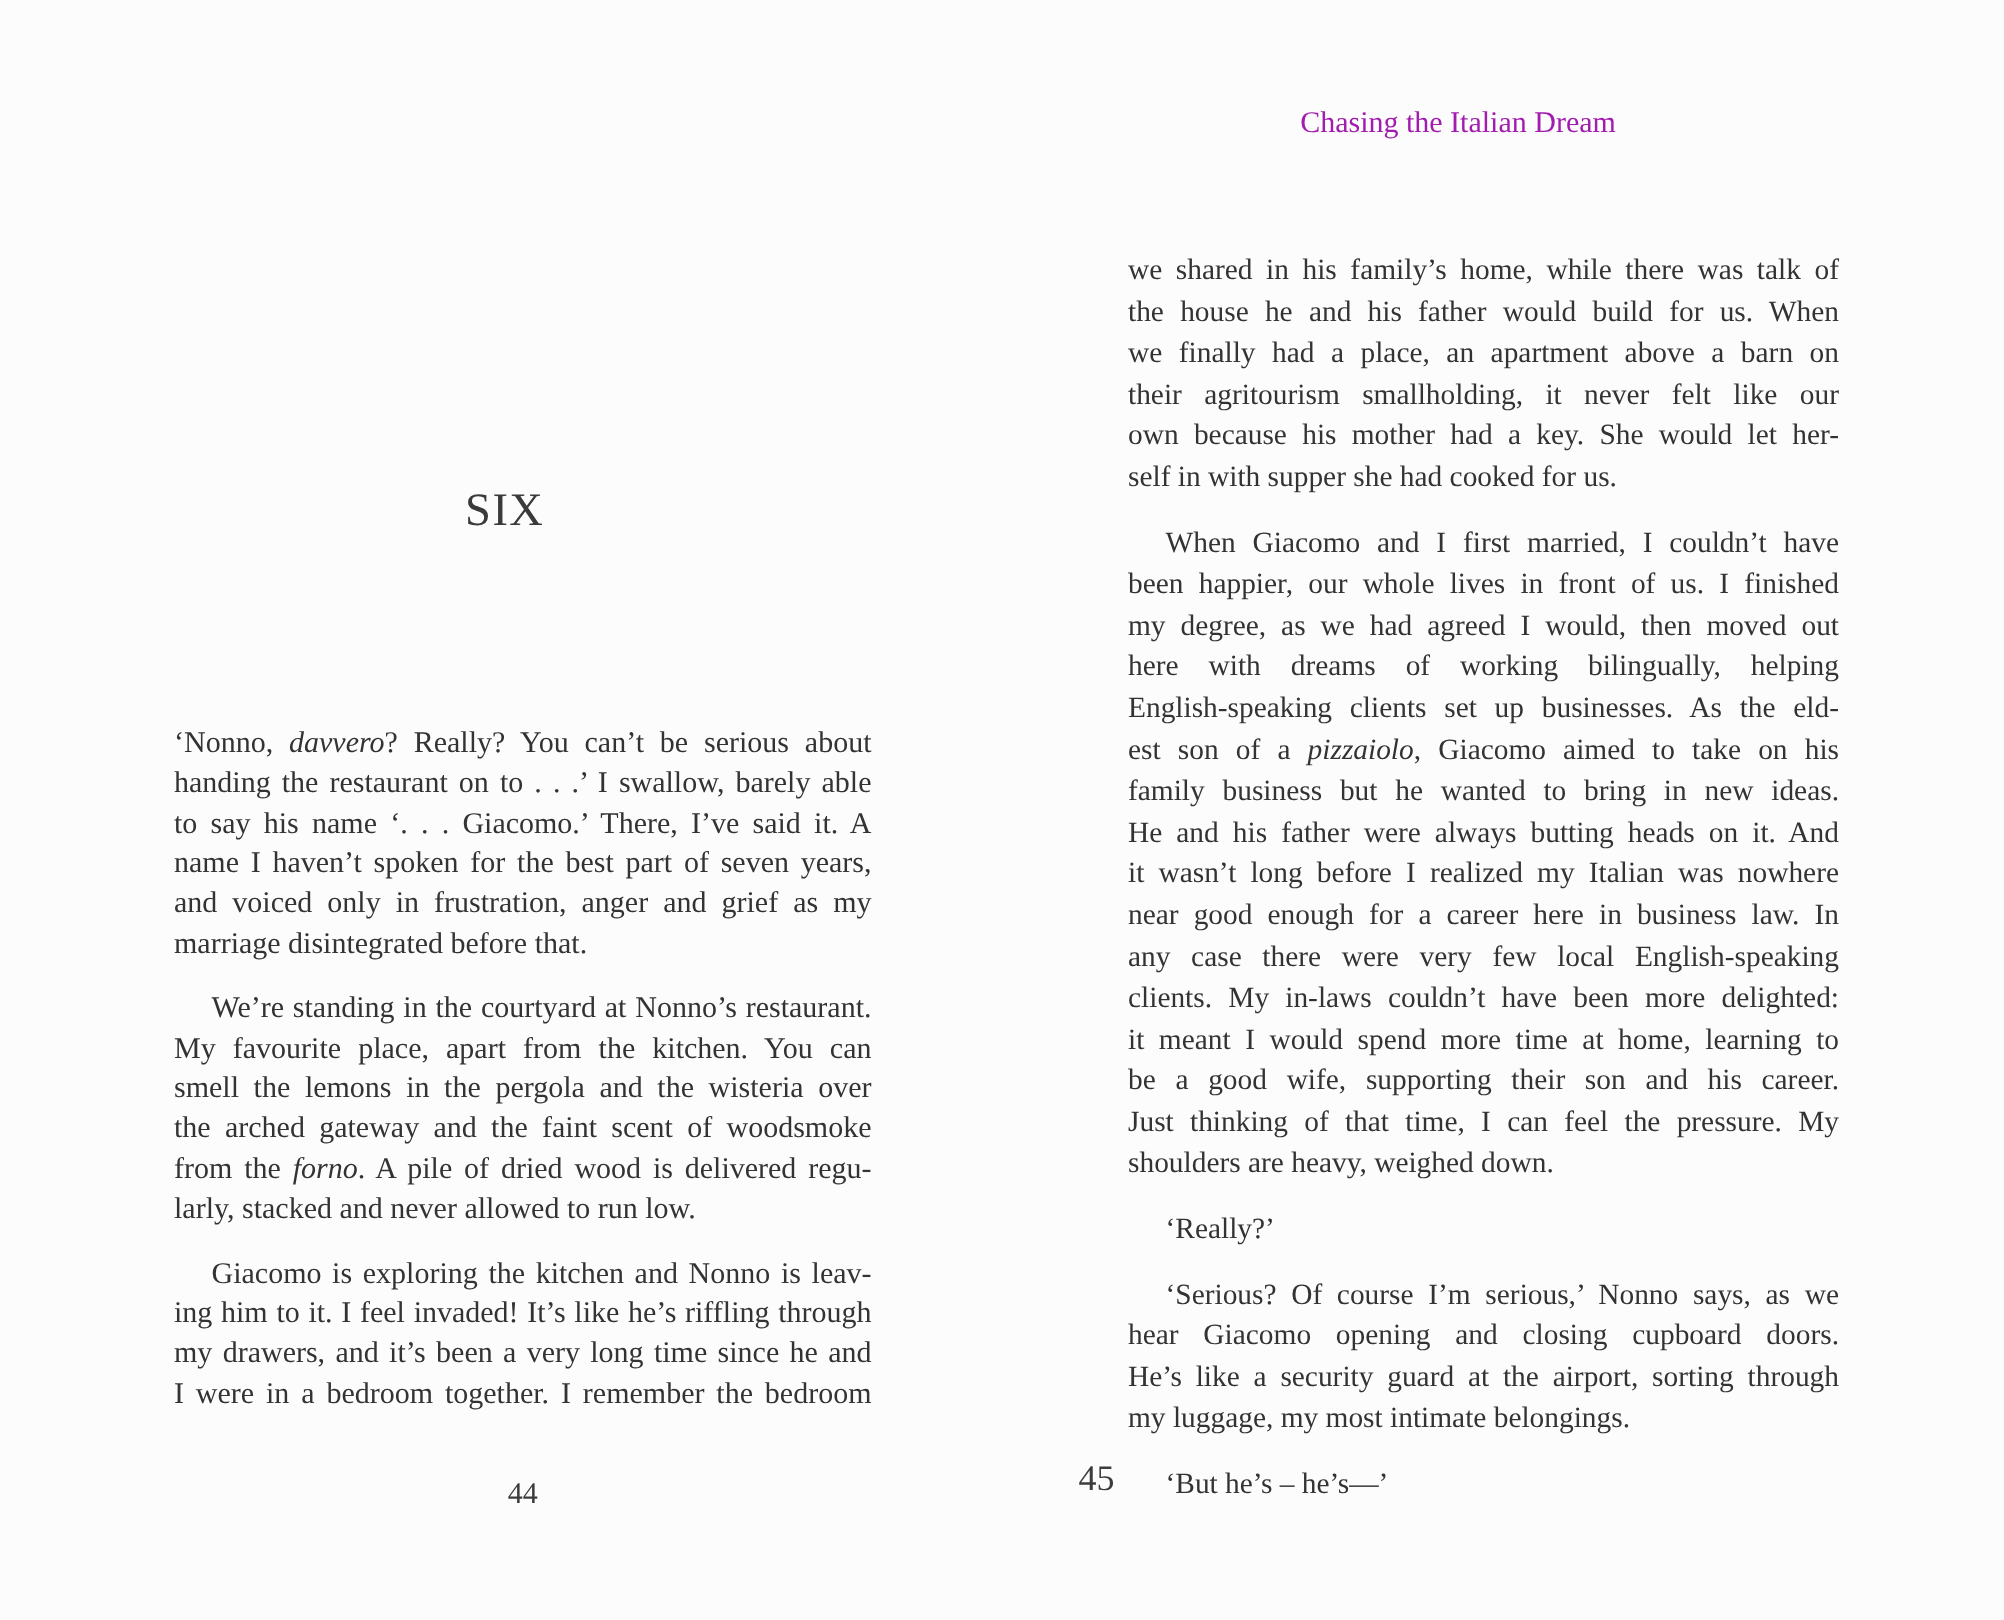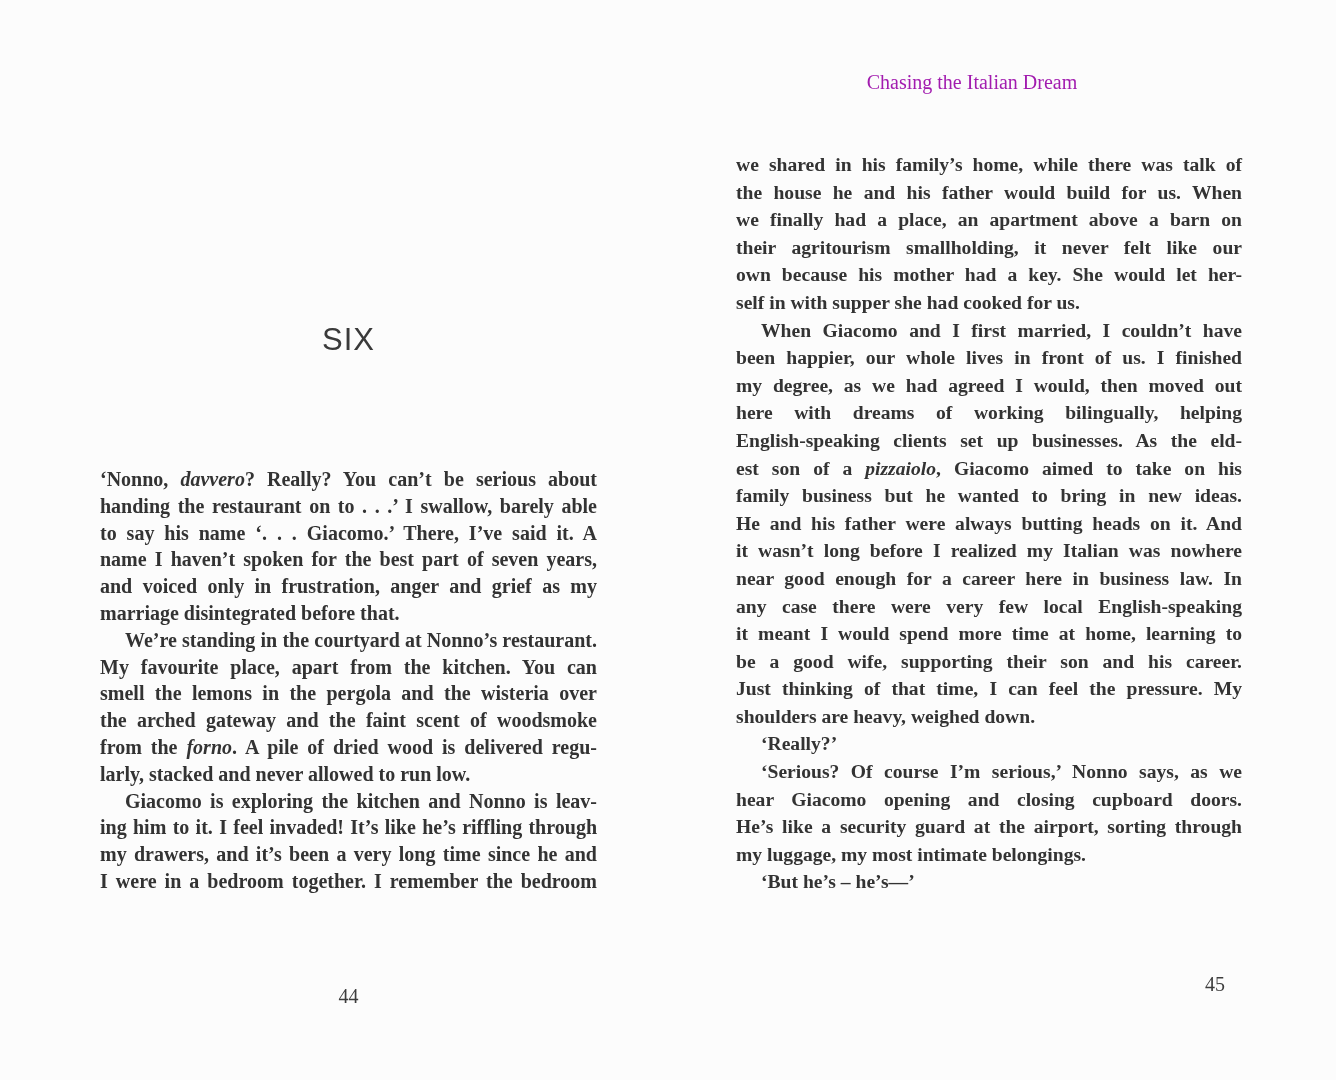--- a/index.html
+++ b/index.html
@@ -8,23 +8,23 @@
     width: 1336px;
     height: 1080px;
     background: #fcfcfc;
     font-family: "Liberation Serif", serif;
     color: #333333;
     overflow: hidden;
   }
   
   .chapter-title {
     position: absolute;
-    left: 100px; top: 322px; width: 497px;
+    left: 88px; top: 322px; width: 497px;
     text-align: center;
-    font-family: Liberation Sans, sans-serif;
+    font-family: Liberation Serif, serif;
     font-size: 31px;
     letter-spacing: 1px;
     color: #3a3a3a;
   }
   .body-left {
     position: absolute;
     left: 100px; top: 466px; width: 497px;
     font-size: 20px;
     line-height: 26.8px;
   }
@@ -47,27 +47,27 @@
   }
   .body-right {
     position: absolute;
     left: 736px; top: 151px; width: 506px;
     font-size: 19.6px;
     line-height: 27.6px;
   }
   .folio-right {
     position: absolute;
     left: 736px; top: 973px; width: 506px;
-    text-align: right;
-    font-size: 20px;
+    text-align: left;
+    font-size: 24px;
     color: #3c3c3c;
     transform: translateX(-17px);
   }
   
-  .para { margin: 0; font-weight: bold; }
+  .para { margin: 16px; }
   .line {
     text-align: justify;
     text-align-last: justify;
     white-space: normal;
   }
   .line.last { text-align-last: left; }
   .line.indent { text-indent: 25px; }
   .line i { font-style: italic; }
 </style>
 </head>
@@ -120,20 +120,21 @@
         <div class="line">been happier, our whole lives in front of us. I finished</div>
         <div class="line">my degree, as we had agreed I would, then moved out</div>
         <div class="line">here with dreams of working bilingually, helping</div>
         <div class="line">English-speaking clients set up businesses. As the eld-</div>
         <div class="line">est son of a <i>pizzaiolo</i>, Giacomo aimed to take on his</div>
         <div class="line">family business but he wanted to bring in new ideas.</div>
         <div class="line">He and his father were always butting heads on it. And</div>
         <div class="line">it wasn’t long before I realized my Italian was nowhere</div>
         <div class="line">near good enough for a career here in business law. In</div>
         <div class="line">any case there were very few local English-speaking</div>
+        <div class="line">clients. My in-laws couldn’t have been more delighted:</div>
         <div class="line">it meant I would spend more time at home, learning to</div>
         <div class="line">be a good wife, supporting their son and his career.</div>
         <div class="line">Just thinking of that time, I can feel the pressure. My</div>
         <div class="line last">shoulders are heavy, weighed down.</div>
       </div>
       <div class="para">
         <div class="line indent last">‘Really?’</div>
       </div>
       <div class="para">
         <div class="line indent">‘Serious? Of course I’m serious,’ Nonno says, as we</div>

